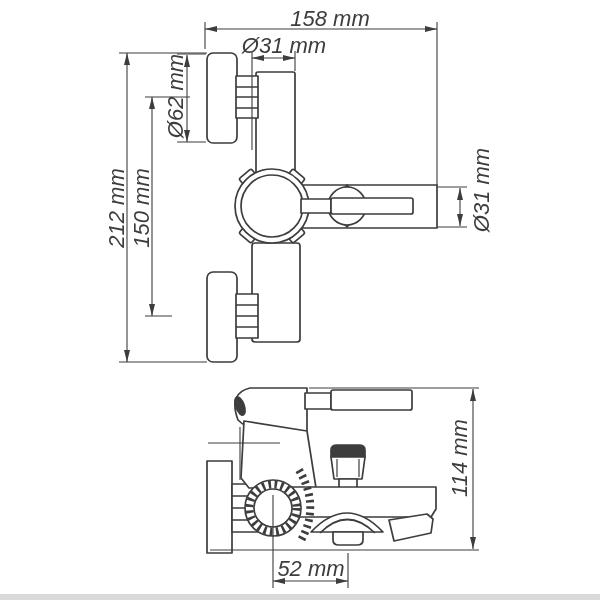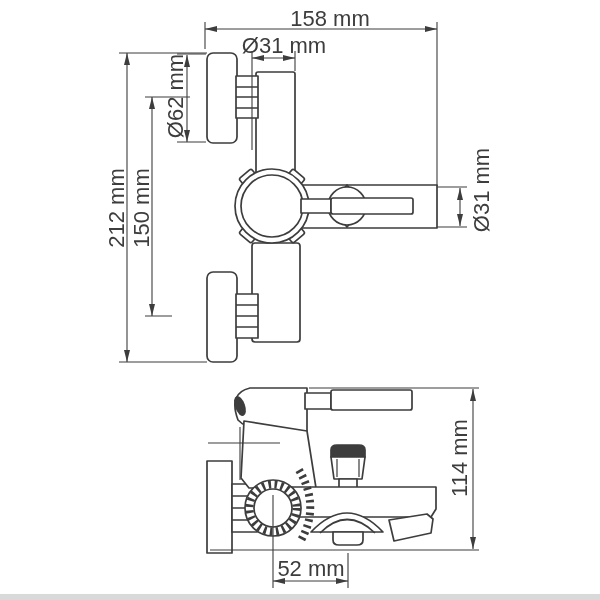--- a/index.html
+++ b/index.html
@@ -1,18 +1,19 @@
 <!DOCTYPE html>
 <html><head>
 <meta charset="utf-8">
 <style>
   html, body { margin: 0; padding: 0; background: #ffffff; }
   .stage {
     width: 600px; height: 600px; position: relative; background: #ffffff;
     font-family: "Liberation Sans", sans-serif;
+    font-style: italic;
   }
   svg { display: block; }
   text {
     font-family: "Liberation Sans", sans-serif;
     font-size: 22px;
     fill: #3d3d3d;
     stroke: none;
   }
 </style>
 </head>

